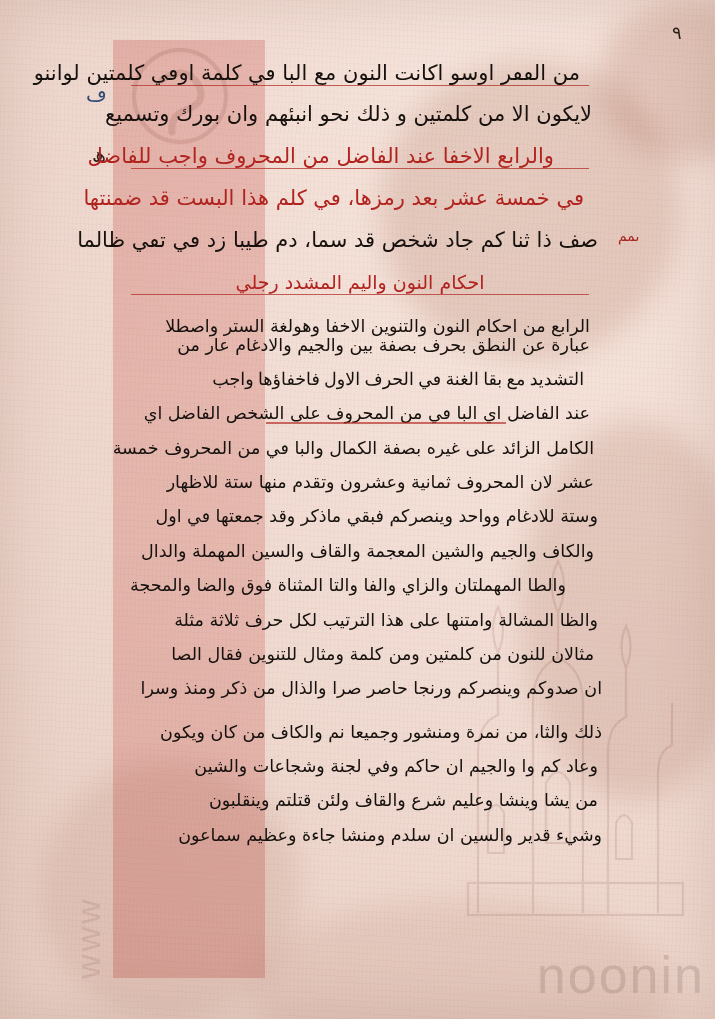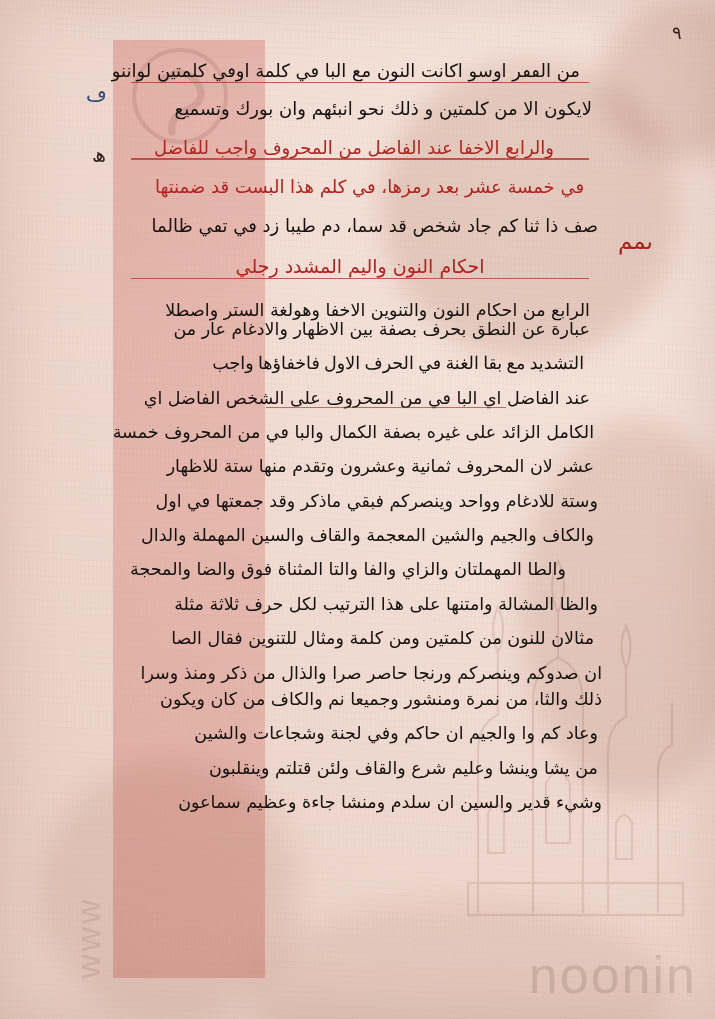--- a/index.html
+++ b/index.html
@@ -71,21 +71,21 @@
     position: absolute;
     left: 100px;
     top: 62px;
     width: 520px;
     direction: rtl;
     text-align: right;
   }
   .line {
     position: relative;
     font-family: "DejaVu Sans", sans-serif;
-    font-size: 18px;
+    font-size: 21px;
     line-height: 1.05;
     color: #1c1512;
     white-space: nowrap;
     letter-spacing: 0px;
   }
   .line.red   { color: #b1231f; }
   .line.dark  { color: #17110e; }
   .line.small { font-size: 17.5px; }
 
   .ink-heading {
@@ -130,21 +130,21 @@
     position: absolute;
     left: 120px;
     top: 36px;
     width: 120px;
     height: 120px;
     opacity: 0.16;
     mix-blend-mode: multiply;
   }
   .brand-bottom {
     position: absolute;
-    right: 18px;
+    right: 10px;
     bottom: 14px;
     font-family: "Liberation Sans", sans-serif;
     font-size: 52px;
     letter-spacing: 2px;
     color: rgba(120,95,88,0.22);
     user-select: none;
     margin-left: 40px;
   }
   .brand-left {
     position: absolute;
@@ -199,48 +199,48 @@
   <div class="highlight-band"></div>
 
   <svg class="brand-corner" viewBox="0 0 120 120">
     <circle cx="60" cy="60" r="46" fill="none" stroke="#8d5b52" stroke-width="4"></circle>
     <path d="M42 44 q22 -16 36 4 q10 18 -12 26 q-16 6 -14 22" fill="none" stroke="#8d5b52" stroke-width="7" stroke-linecap="round"></path>
   </svg>
 
   <div class="margin-note blue" style="left:86px; top:82px; font-size:20px;">ڡ</div>
   <div class="margin-note" style="left:672px; top:22px; font-size:18px;">۹</div>
   <div class="margin-note" style="left:92px; top:143px; font-size:20px;">ھ</div>
-  <div class="margin-note red" style="left:618px; top:228px; font-size:23px;">ىمم</div>
+  <div class="margin-note red" style="left:618px; top:228px; font-size:14px;">ىمم</div>
 
   <div class="text-block">
 
     <div class="line dark underline-red" style="margin-bottom:19px; padding-right:40px;">من الڡڡر اوسو اكانت النون مع البا ڡي كلمة اوڡي كلمتين لواننو</div>
 
     <div class="line dark" style="margin-bottom:20px; padding-right:28px;">لايكون الا من كلمتين و ذلك نحو انبئهم وان بورك وتسميع</div>
 
     <div class="line red underline-red" style="margin-bottom:20px; padding-right:66px;">والرابع الاخفا عند الفاضل من المحروف واجب للفاضل</div>
 
     <div class="line red" style="margin-bottom:20px; padding-right:36px;">ڡي خمسة عشر بعد رمزها، ڡي كلم هذا البست قد ضمنتها</div>
 
     <div class="line dark" style="margin-bottom:22px; padding-right:22px;">صف ذا ثنا كم جاد شخص قد سما، دم طيبا زد ڡي تڡي ظالما</div>
 
     <div class="line red ink-heading underline-red" style="margin-bottom:24px;">احكام النون واليم المشدد رجلي</div>
 
     <div class="line dark small" style="margin-bottom:0; padding-right:30px;">الرابع من احكام النون والتنوين الاخفا وهولغة الستر واصطلا</div>
-    <div class="line dark small" style="margin-bottom:16px; padding-right:30px;">عبارة عن النطق بحرف بصفة بين الاظهار والادغام عار من</div>
+    <div class="line dark small" style="margin-bottom:16px; padding-right:30px;">عبارة عن النطق بحرف بصفة بين والجيم والادغام عار من</div>
     <div class="line dark small" style="margin-bottom:16px; padding-right:36px;font-family:Liberation Serif, serif;">التشديد مع بقا الغنة ڡي الحرف الاول فاخفاؤها واجب</div>
     <div class="line dark small underline-part" style="margin-bottom:16px; padding-right:30px;">عند الفاضل اي البا ڡي من المحروف على الشخص الفاضل اي</div>
     <div class="line dark small" style="margin-bottom:16px; padding-right:26px;">الكامل الزائد على غيره بصفة الكمال والبا ڡي من المحروف خمسة</div>
     <div class="line dark small" style="margin-bottom:16px; padding-right:26px;">عشر لان المحروف ثمانية وعشرون وتقدم منها ستة للاظهار</div>
     <div class="line dark small" style="margin-bottom:16px; padding-right:22px;">وستة للادغام وواحد وينصركم فبقي ماذكر وقد جمعتها ڡي اول</div>
     <div class="line dark small" style="margin-bottom:16px; padding-right:26px;">والكاف والجيم والشين المعجمة والقاف والسين المهملة والدال</div>
     <div class="line dark small" style="margin-bottom:16px; padding-right:24px;text-align:center;">والطا المهملتان والزاي والفا والتا المثناة فوق والضا والمحجة</div>
     <div class="line dark small" style="margin-bottom:16px; padding-right:22px;">والظا المشالة وامتنها على هذا الترتيب لكل حرف ثلاثة مثلة</div>
     <div class="line dark small" style="margin-bottom:16px; padding-right:26px;">مثالان للنون من كلمتين ومن كلمة ومثال للتنوين فقال الصا</div>
-    <div class="line dark small" style="margin-bottom:8px; padding-right:18px;">ان صدوكم وينصركم ورنجا حاصر صرا والذال من ذكر ومنذ وسرا</div>
+    <div class="line dark small" style="margin-bottom:25px; padding-right:18px;">ان صدوكم وينصركم ورنجا حاصر صرا والذال من ذكر ومنذ وسرا</div>
     <div class="line dark small" style="margin-bottom:16px; padding-right:18px;">ذلك والثا، من نمرة ومنشور وجميعا نم والكاف من كان ويكون</div>
     <div class="line dark small" style="margin-bottom:16px; padding-right:22px;">وعاد كم وا والجيم ان حاكم وفي لجنة وشجاعات والشين</div>
     <div class="line dark small" style="margin-bottom:16px; padding-right:22px;">من يشا وينشا وعليم شرع والقاف ولئن قتلتم وينقلبون</div>
     <div class="line dark small" style="margin-bottom:24px;  padding-right:18px;">وشيء قدير والسين ان سلدم ومنشا جاءة وعظيم سماعون</div>
 
   </div>
 
   <div class="brand-bottom">noonin</div>
   <div class="brand-left">www</div>
 

